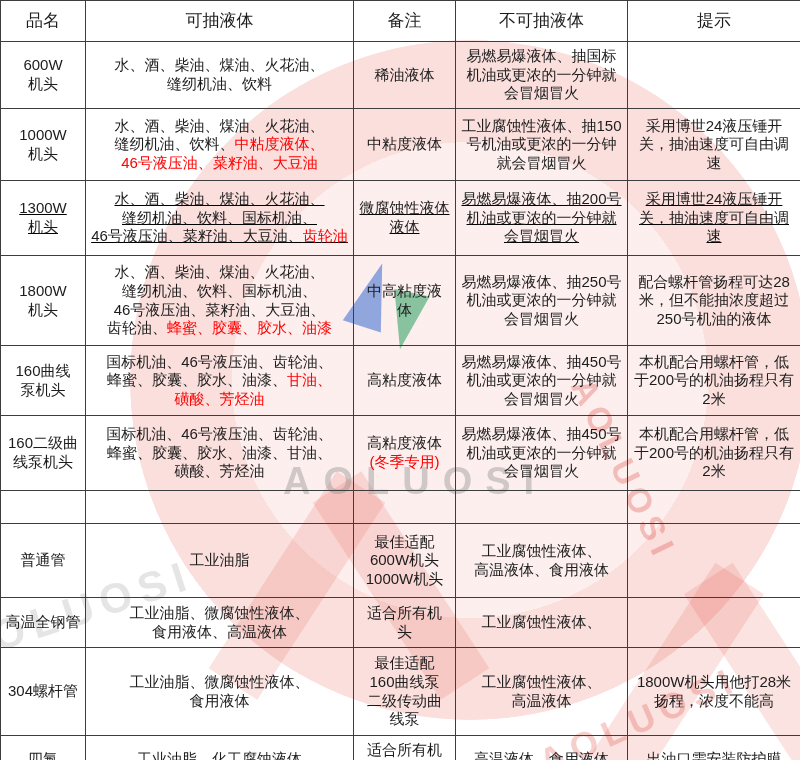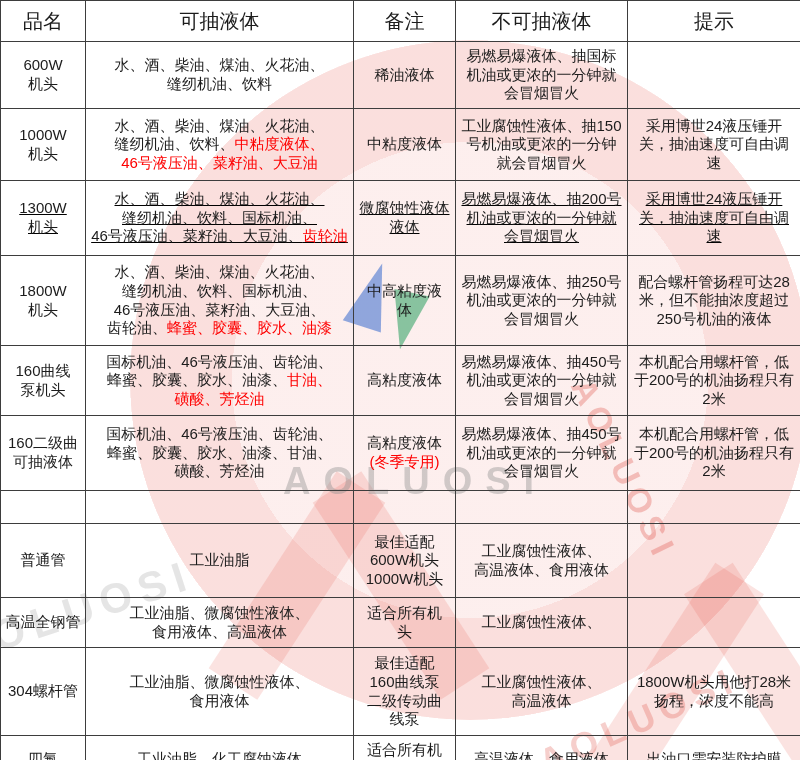--- a/index.html
+++ b/index.html
@@ -50,21 +50,21 @@
   }
   
   table{
     position:relative;border-collapse:collapse;table-layout:fixed;width:800px;
   }
   th,td{
     border:1px solid #3d3d3d;text-align:center;vertical-align:middle;
     padding:1px 4px;white-space:pre-line;background:transparent;
     font-size:15px;line-height:1.24;color:#1c1c1c;overflow:hidden;
   }
-  th{font-size:20px;font-weight:normal;height:38px;}
+  th{font-size:17px;font-weight:normal;height:38px;}
   td .red{color:#fe0000;}
   tbody tr:nth-child(1){height:67px;}
   tbody tr:nth-child(2){height:72px;}
   tbody tr:nth-child(3){height:75px;text-decoration:underline;}
   tbody tr:nth-child(4){height:90px;}
   tbody tr:nth-child(5){height:70px;margin-top:43px;}
   tbody tr:nth-child(6){height:75px;}
   tbody tr:nth-child(7){height:33px;}
   tbody tr:nth-child(8){height:74px;}
   tbody tr:nth-child(9){height:50px;}
@@ -153,21 +153,21 @@
 泵机头</span></td>
           <td><span>国标机油、46号液压油、齿轮油、
 蜂蜜、胶囊、胶水、油漆、</span><span class="red">甘油、
 磺酸、芳烃油</span></td>
           <td><span>高粘度液体</span></td>
           <td><span>易燃易爆液体、抽450号机油或更浓的一分钟就会冒烟冒火</span></td>
           <td><span>本机配合用螺杆管，低于200号的机油扬程只有2米</span></td>
         </tr>
         <tr>
           <td><span>160二级曲
-可抽液体</span></td>
+线泵机头</span></td>
           <td><span>国标机油、46号液压油、齿轮油、
 蜂蜜、胶囊、胶水、油漆、甘油、
 磺酸、芳烃油</span></td>
           <td><span>高粘度液体
 </span><span class="red">(冬季专用)</span></td>
           <td><span>易燃易爆液体、抽450号机油或更浓的一分钟就会冒烟冒火</span></td>
           <td><span>本机配合用螺杆管，低于200号的机油扬程只有2米</span></td>
         </tr>
         <tr>
           <td></td>

